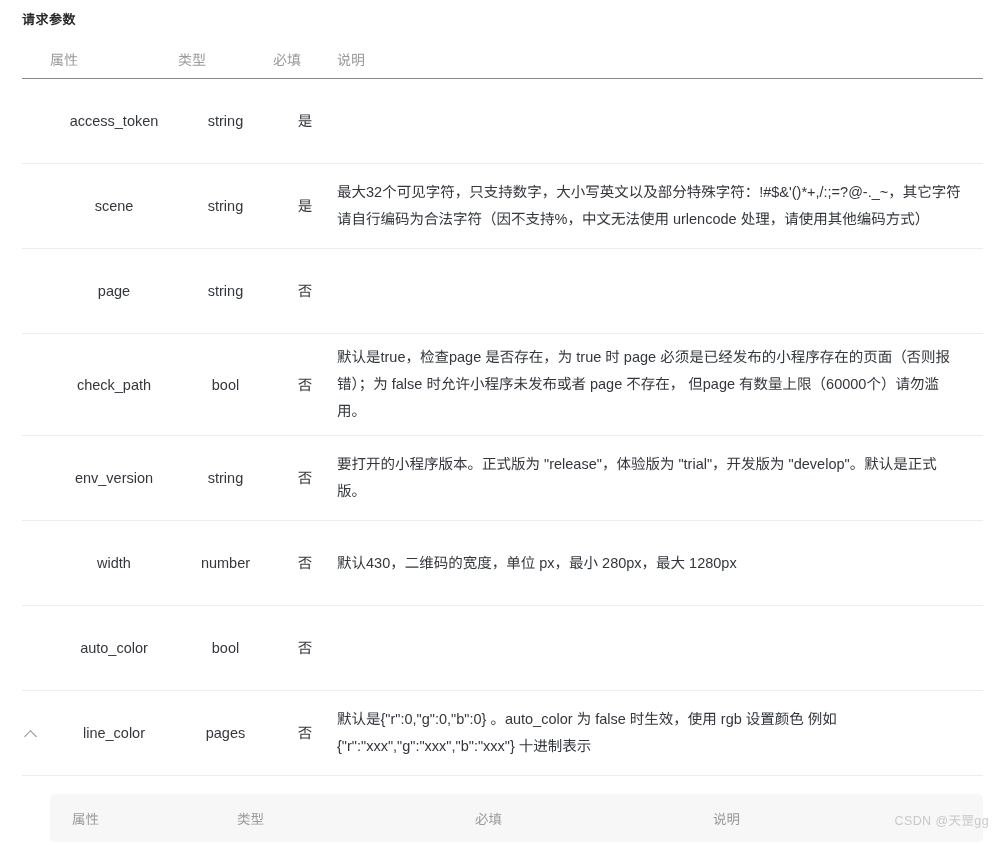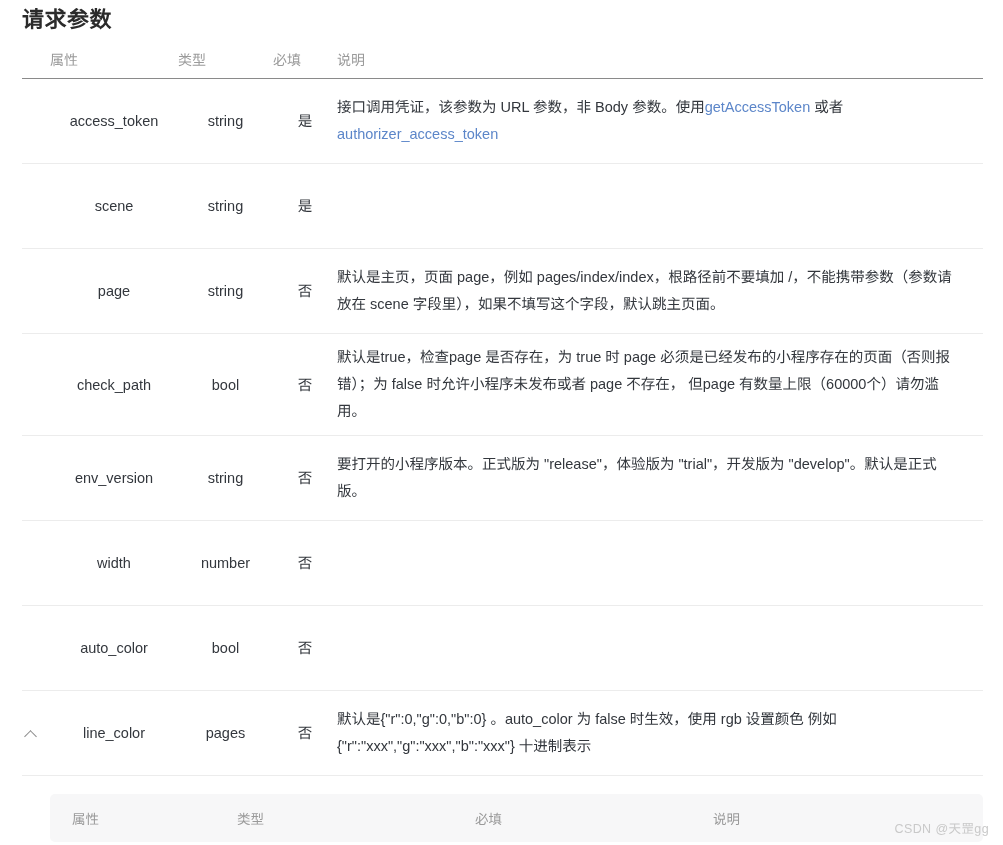--- a/index.html
+++ b/index.html
@@ -15,21 +15,21 @@
     position: relative;
     font-family: "Liberation Sans", "DejaVu Sans", sans-serif;
     color: #24292f;
     overflow: hidden;
   }
 
   .page-title {
     position: absolute;
     left: 22px;
     top: 8px;
-    font-size: 22px;
+    font-size: 13px;
     font-weight: bold;
     color: #2b2b2b;
     letter-spacing: 0.5px;
     line-height: 24px;
   }
 
   
   .param-table {
     position: absolute;
     left: 0;
@@ -124,21 +124,21 @@
     color: #9a9a9a;
   }
   .nh-name { width: 187px; flex: 0 0 187px; padding-left: 22px; }
   .nh-type { width: 238px; flex: 0 0 238px; }
   .nh-req  { width: 238px; flex: 0 0 238px; }
   .nh-desc { flex: 1 1 auto; }
 
   .watermark {
     position: absolute;
     right: 14px;
-    bottom: 8px;
+    bottom: 16px;
     font-size: 12.5px;
     color: #c9c9c9;
     letter-spacing: 0.4px;
     font-family: "Liberation Sans", "DejaVu Sans", sans-serif;
   }
 </style>
 </head>
 <body>
 
 <div class="page-title">请求参数</div>
@@ -153,54 +153,54 @@
     <div class="cell col-desc">说明</div>
   </div>
   <div class="head-rule"></div>
 
   <div id="rows-host">
       <div class="body-row">
         <div class="caret-cell"></div>
         <div class="cell name-cell">access_token</div>
         <div class="cell type-cell">string</div>
         <div class="cell req-cell">是</div>
-        <div class="desc-cell"><span>接口调用凭证，该参数为 URL 参数，非 Body 参数。使用</span><a class="doclink" href="#">getAccessToken</a><span> 或者 </span><a class="doclink" href="#">authorizer_access_token</a></div>
       </div>
       <div class="body-row">
         <div class="caret-cell"></div>
         <div class="cell name-cell">scene</div>
         <div class="cell type-cell">string</div>
         <div class="cell req-cell">是</div>
+        <div class="desc-cell">最大32个可见字符，只支持数字，大小写英文以及部分特殊字符：!#$&amp;'()*+,/:;=?@-._~，其它字符请自行编码为合法字符（因不支持%，中文无法使用 urlencode 处理，请使用其他编码方式）</div>
       </div>
       <div class="body-row">
         <div class="caret-cell"></div>
         <div class="cell name-cell">page</div>
         <div class="cell type-cell">string</div>
         <div class="cell req-cell">否</div>
-        <div class="desc-cell">默认是主页，页面 page，例如 pages/index/index，根路径前不要填加 /，不能携带参数（参数请放在 scene 字段里），如果不填写这个字段，默认跳主页面。</div>
       </div>
       <div class="body-row">
         <div class="caret-cell"></div>
         <div class="cell name-cell">check_path</div>
         <div class="cell type-cell">bool</div>
         <div class="cell req-cell">否</div>
         <div class="desc-cell">默认是true，检查page 是否存在，为 true 时 page 必须是已经发布的小程序存在的页面（否则报错）；为 false 时允许小程序未发布或者 page 不存在， 但page 有数量上限（60000个）请勿滥用。</div>
       </div>
       <div class="body-row">
         <div class="caret-cell"></div>
         <div class="cell name-cell">env_version</div>
         <div class="cell type-cell">string</div>
         <div class="cell req-cell">否</div>
         <div class="desc-cell">要打开的小程序版本。正式版为 "release"，体验版为 "trial"，开发版为 "develop"。默认是正式版。</div>
       </div>
       <div class="body-row">
         <div class="caret-cell"></div>
         <div class="cell name-cell">width</div>
         <div class="cell type-cell">number</div>
         <div class="cell req-cell">否</div>
+        <div class="desc-cell">默认430，二维码的宽度，单位 px，最小 280px，最大 1280px</div>
       </div>
       <div class="body-row">
         <div class="caret-cell"></div>
         <div class="cell name-cell">auto_color</div>
         <div class="cell type-cell">bool</div>
         <div class="cell req-cell">否</div>
       </div>
       <div class="body-row">
         <div class="caret-cell">
           <span class="chev"></span>

